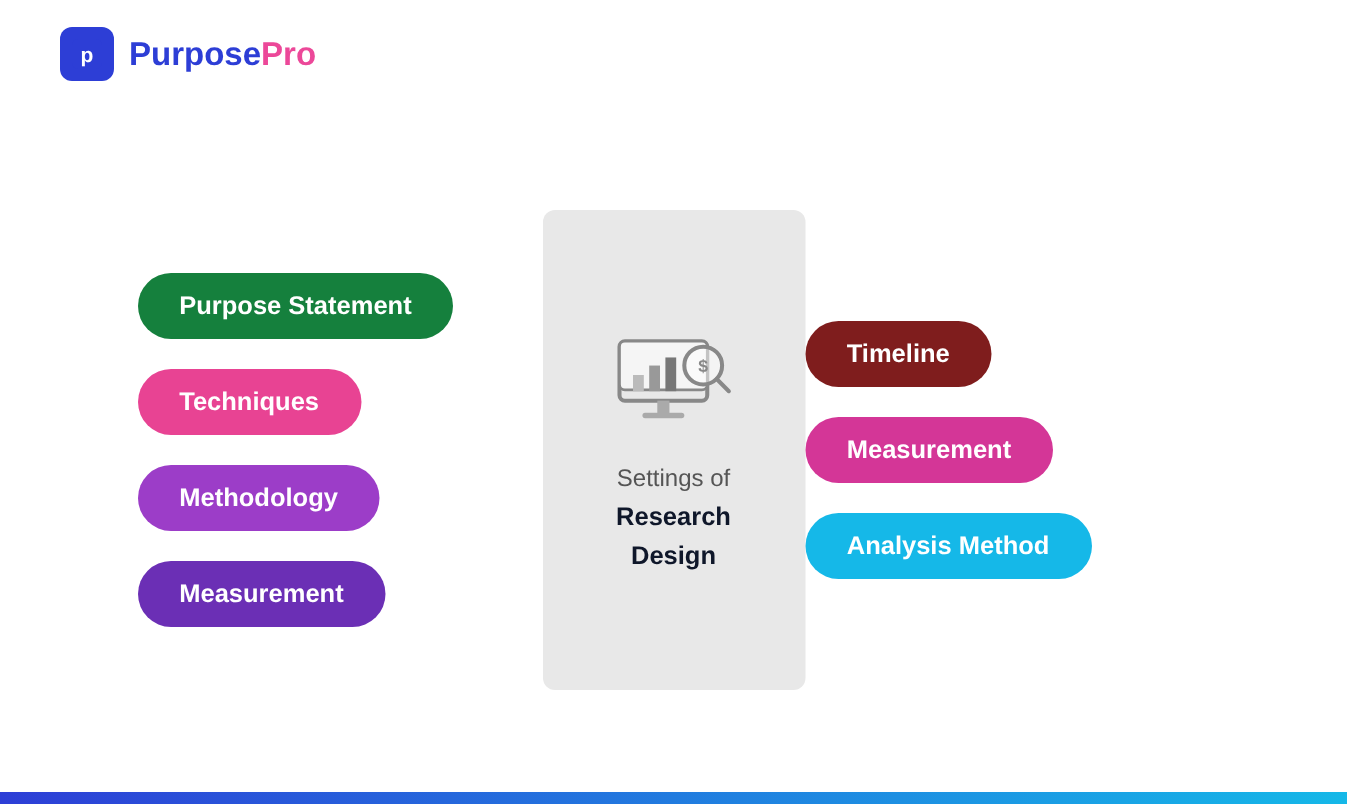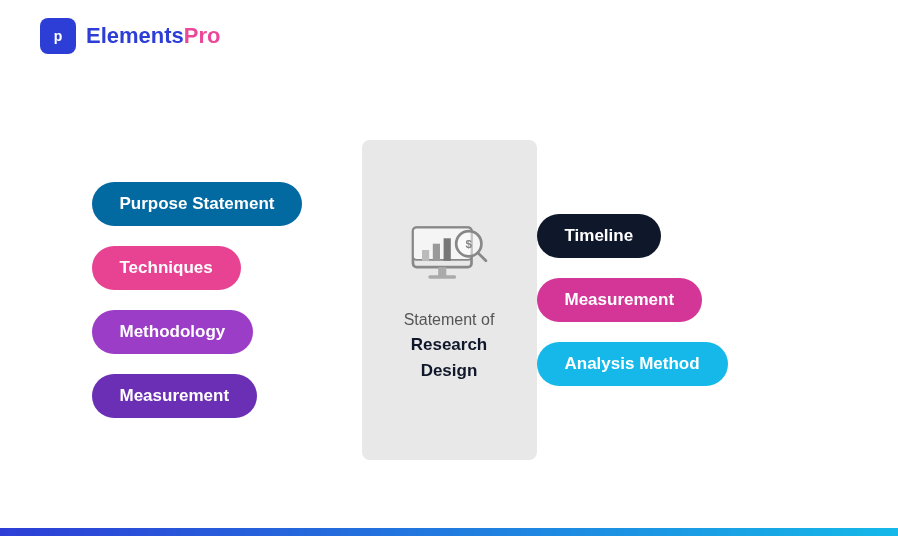--- a/index.html
+++ b/index.html
@@ -107,27 +107,27 @@
       padding: 12px 28px;
       font-size: 17px;
       font-weight: 700;
       color: white;
       border: none;
       cursor: default;
       display: inline-block;
       white-space: nowrap;
     }
 
-    .pill-red      { background: #0369a1; text-align: center; }
+    .pill-red      { background: #15803d; text-align: center; }
     .pill-pink     { background: #e84393; }
     .pill-purple-l { background: #9c3dc8; }
     .pill-purple-d { background: #6b2fb5; }
 
     .pill-teal     { background: #00b8a0; }
-    .pill-blue-d   { background: #0f172a; }
+    .pill-blue-d   { background: #7f1d1d; }
     .pill-magenta  { background: #d43697; }
     .pill-cyan     { background: #15b8e8; }
 
     
     .bottom-bar {
       position: absolute;
       bottom: 0;
       left: 0;
       width: 100%;
       height: 8px;
@@ -138,21 +138,21 @@
 <body>
 
 <div class="header">
   <div class="logo-icon">
     <svg width="22" height="22" viewBox="0 0 22 22" fill="none">
       <rect x="1" y="1" width="20" height="20" rx="4" fill="#2d3ed6"></rect>
       <text x="11" y="16" text-anchor="middle" fill="white" font-size="14" font-weight="bold" font-family="Arial">p</text>
     </svg>
   </div>
   <div class="logo-text">
-    <span>Elements</span><span style="color:#ec4899">Pro</span>
+    <span>Purpose</span><span style="color:#ec4899">Pro</span>
   </div>
 </div>
 
 <div class="main">
 
   <div class="left-col">
   <div class="pill pill-red">Purpose Statement</div>
       <div class="pill pill-pink">Techniques</div>
       <div class="pill pill-purple-l">Methodology</div>
       <div class="pill pill-purple-d">Measurement</div>
@@ -171,21 +171,21 @@
       <rect x="20" y="35" width="8" height="12" fill="#bbb"></rect>
       <rect x="32" y="28" width="8" height="19" fill="#999"></rect>
       <rect x="44" y="22" width="8" height="25" fill="#777"></rect>
 
       <circle cx="72" cy="28" r="14" stroke="#888" stroke-width="3" fill="rgba(255,255,255,0.5)"></circle>
       <line x1="82" y1="38" x2="91" y2="47" stroke="#888" stroke-width="3" stroke-linecap="round"></line>
 
       <text x="72" y="33" text-anchor="middle" fill="#888" font-size="13" font-weight="bold">$</text>
     </svg>
     <div class="center-text">
-      <span>Statement</span> <span>of</span><br>
+      <span>Settings</span> <span>of</span><br>
       <strong><span>Research</span><br><span>Design</span></strong>
     </div>
   </div>
 
   <div class="right-col">
       <div class="pill pill-blue-d">Timeline</div>
       <div class="pill pill-magenta">Measurement</div>
       <div class="pill pill-cyan">Analysis Method</div>
     </div>
 

